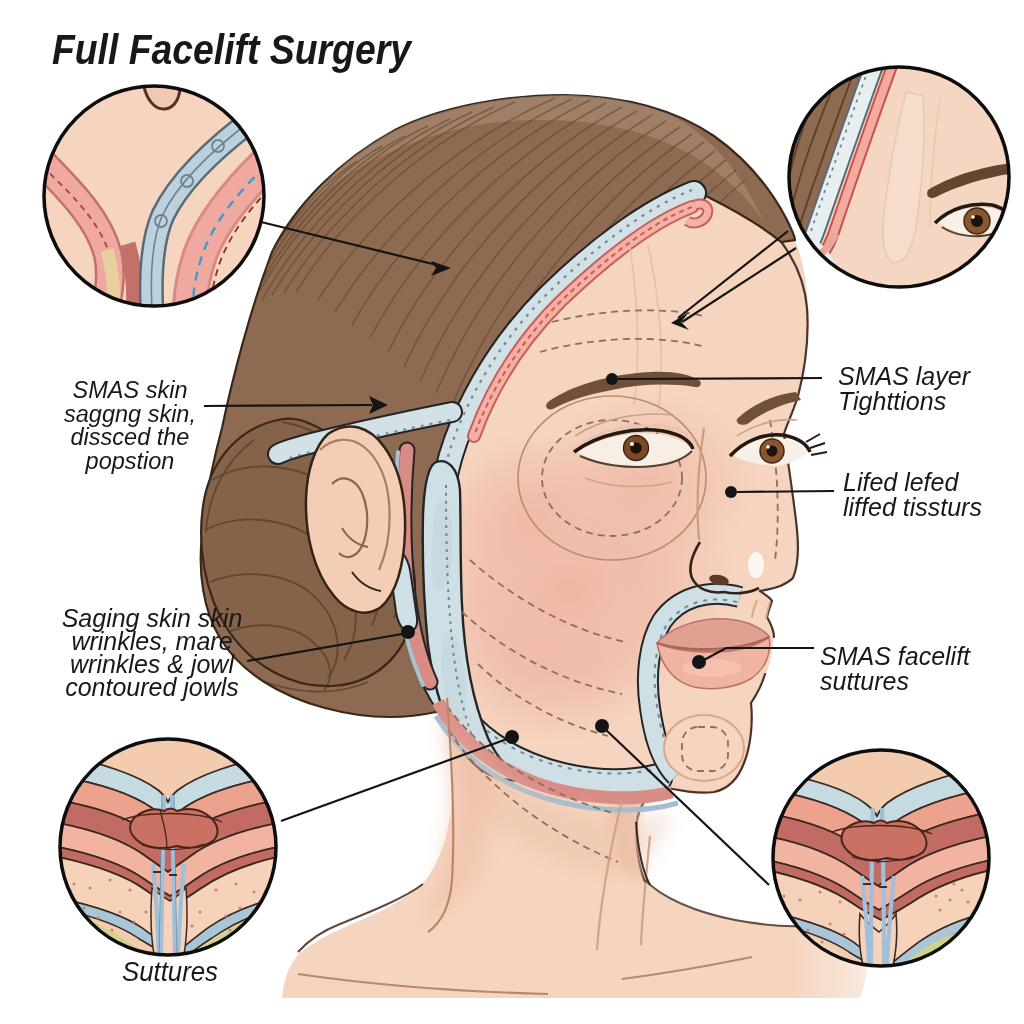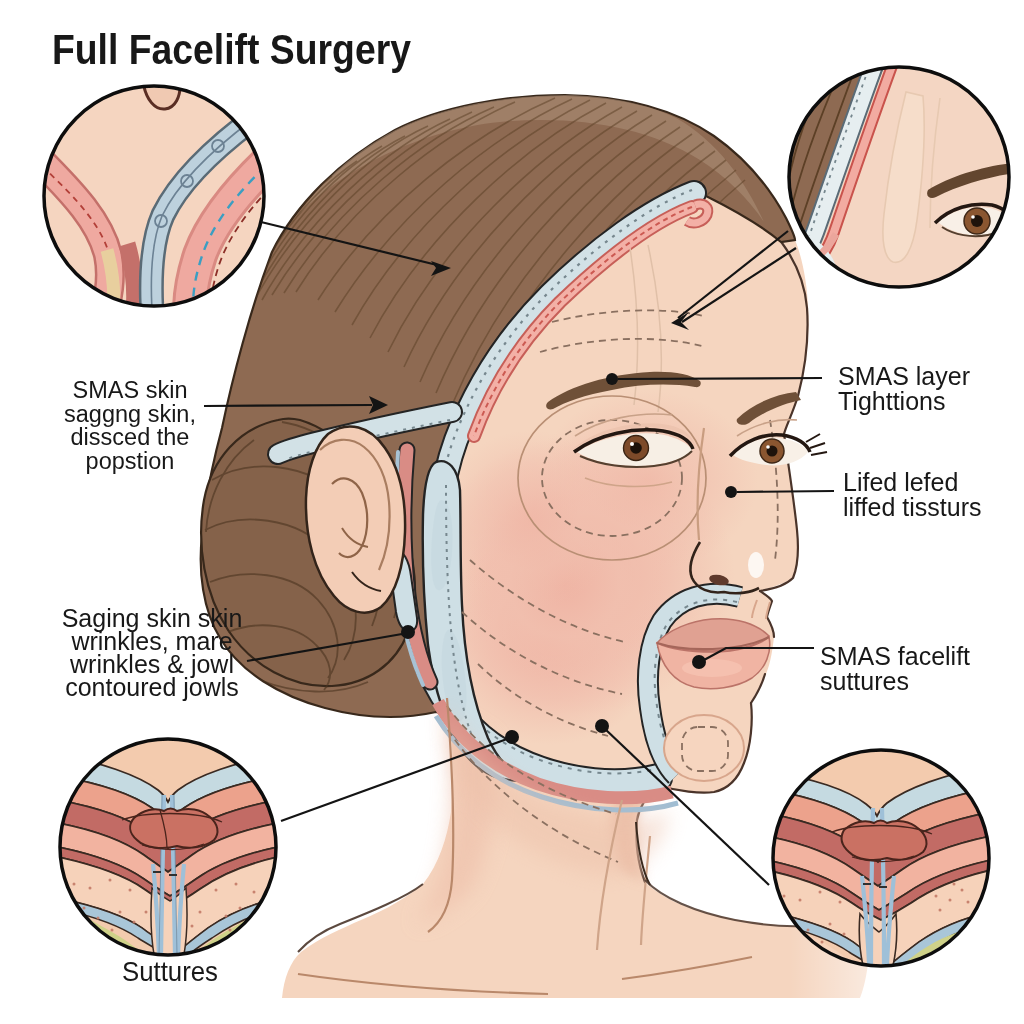--- a/index.html
+++ b/index.html
@@ -1,17 +1,17 @@
 <!DOCTYPE html>
 <html><head>
 <meta charset="utf-8">
 <style>
   html,body{margin:0;padding:0;background:#fff;}
   .wrap{width:1024px;height:1024px;position:relative;overflow:hidden;background:#fff;
-        font-family:"Liberation Sans", sans-serif;}
+        font-family:"Liberation Sans", sans-serif;font-style:italic;}
   svg{position:absolute;left:0;top:0;}
 </style>
 </head>
 <body>
 <div class="wrap">
 <svg width="1024" height="1024" viewBox="0 0 1024 1024">
 <defs>
   <clipPath id="cTL">
           <circle cx="154" cy="196" r="110"></circle>
         </clipPath>

